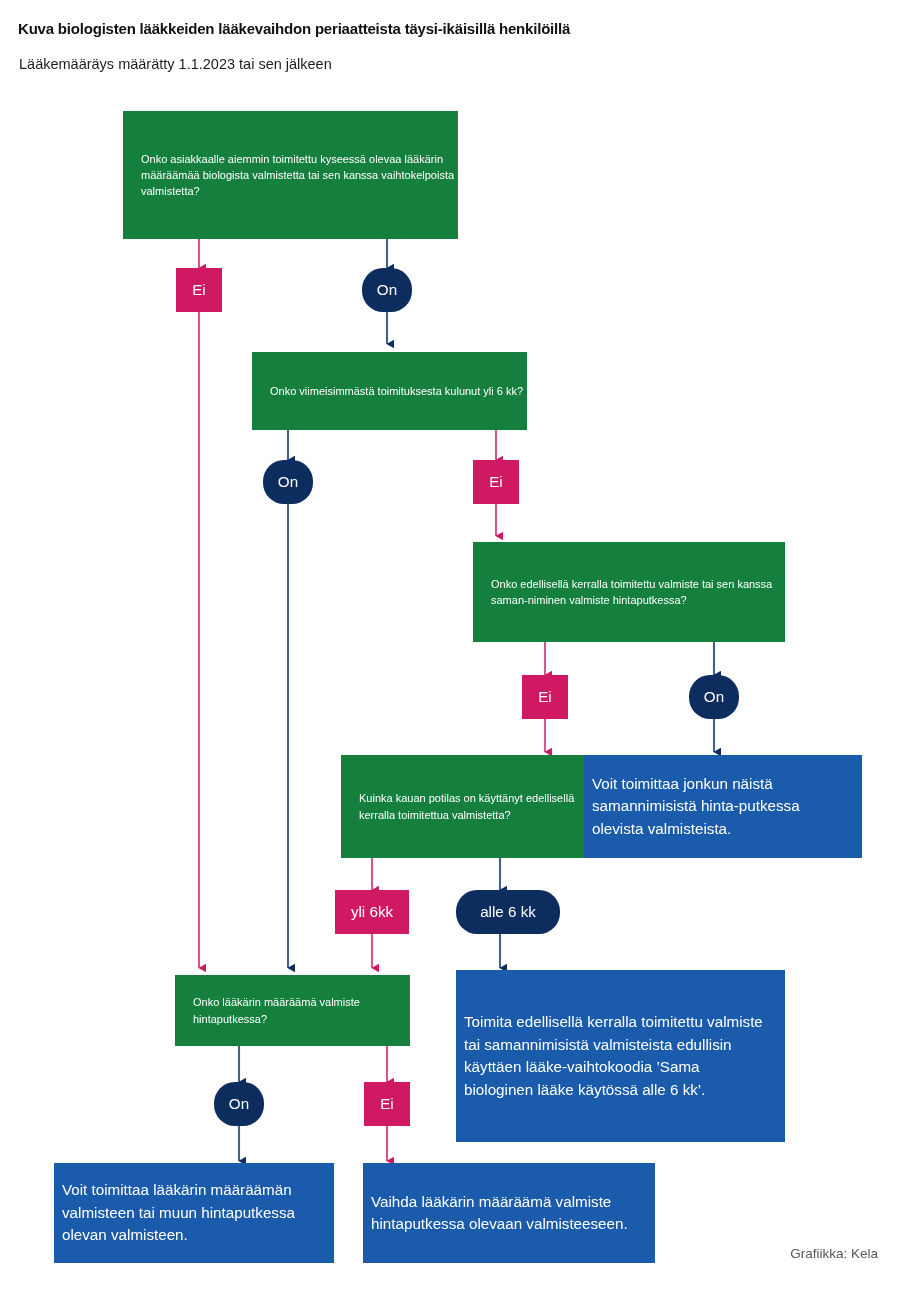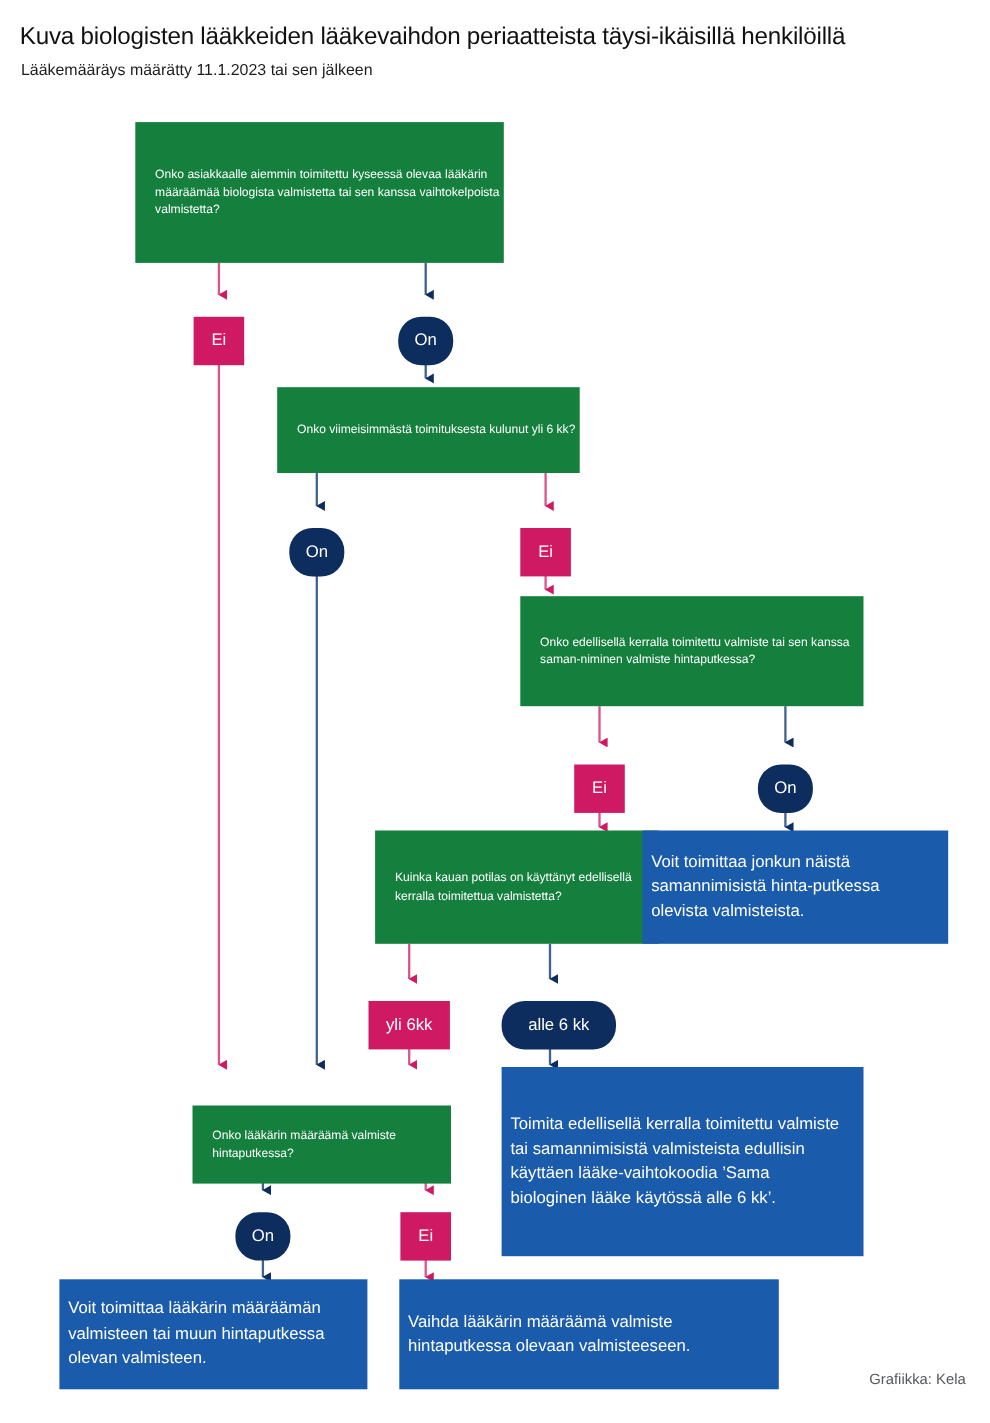--- a/index.html
+++ b/index.html
@@ -18,22 +18,22 @@
   #canvas {
     position: relative;
     width: 900px;
     height: 1294px;
   }
   .title {
     position: absolute;
     left: 18px;
     top: 20px;
     width: 870px;
-    font-size: 22px;
-    font-weight: normal;
+    font-size: 15px;
+    font-weight: bold;
     letter-spacing: -0.2px;
     color: #111111;
     line-height: 1.15;
   }
   .subtitle {
     position: absolute;
     left: 19px;
     top: 56px;
     width: 700px;
     font-size: 14.5px;
@@ -81,37 +81,36 @@
     font-size: 15.2px;
     line-height: 1.48;
     padding: 6px 18px 6px 8px;
   }
   .label {
     font-size: 15.2px;
     line-height: 1;
     justify-content: flex-end;
     text-align: center;
     padding: 0 9px;
-    margin-top: 20px;
   }
   .label.no {
     background: #cf1a63;
   }
   .label.yes {
     background: #0d2d5e;
     border-radius: 21px;
   }
 </style>
 </head>
 <body>
 
 <div id="canvas">
 
   <div class="title">Kuva biologisten lääkkeiden lääkevaihdon periaatteista täysi-ikäisillä henkilöillä</div>
-  <div class="subtitle">Lääkemääräys määrätty 11.1.2023 tai sen jälkeen</div>
+  <div class="subtitle">Lääkemääräys määrätty 1.1.2023 tai sen jälkeen</div>
 
   <svg id="edges" viewBox="0 0 900 1294" width="900" height="1294" aria-hidden="true">
     <defs>
       <marker id="hnavy" markerWidth="9" markerHeight="8" refX="4.5" refY="7.4" orient="auto" markerUnits="userSpaceOnUse">
         <path d="M0,0 L9,0 L4.5,8 Z" fill="#0d2d5e"></path>
       </marker>
       <marker id="hpink" markerWidth="9" markerHeight="8" refX="4.5" refY="7.4" orient="auto" markerUnits="userSpaceOnUse">
         <path d="M0,0 L9,0 L4.5,8 Z" fill="#cf1a63"></path>
       </marker>
     </defs>
@@ -205,39 +204,39 @@
   </div>
 
   <div class="node label no" style="left:335px; top:890px; width:74px; height:44px;">
     <span class="txt">yli 6kk</span>
   </div>
 
   <div class="node label yes" style="left:456px; top:890px; width:104px; height:44px;">
     <span class="txt">alle 6 kk</span>
   </div>
 
-  <div class="node qbox" style="left:175px; top:975px; width:235px; height:71px;margin-top:30px;">
+  <div class="node qbox" style="left:175px; top:975px; width:235px; height:71px;">
     <span class="txt">Onko lääkärin määräämä valmiste hintaputkessa?</span>
   </div>
 
   <div class="node abox" style="left:456px; top:970px; width:329px; height:172px;">
     <span class="txt">Toimita edellisellä kerralla toimitettu valmiste tai samannimisistä valmisteista edullisin käyttäen lääke-vaihtokoodia ’Sama biologinen lääke käytössä alle 6 kk’.</span>
   </div>
 
   <div class="node label yes" style="left:214px; top:1082px; width:50px; height:44px;">
     <span class="txt">On</span>
   </div>
 
   <div class="node label no" style="left:364px; top:1082px; width:46px; height:44px;">
     <span class="txt">Ei</span>
   </div>
 
   <div class="node abox" style="left:54px; top:1163px; width:280px; height:100px;">
     <span class="txt">Voit toimittaa lääkärin määräämän valmisteen tai muun hintaputkessa olevan valmisteen.</span>
   </div>
 
-  <div class="node abox" style="left:363px; top:1163px; width:345px; height:100px;">
+  <div class="node abox" style="left:363px; top:1163px; width:292px; height:100px;">
     <span class="txt">Vaihda lääkärin määräämä valmiste hintaputkessa olevaan valmisteeseen.</span>
   </div>
 
   <div class="credit">Grafiikka: Kela</div>
 
 </div>
 
 </body></html>

